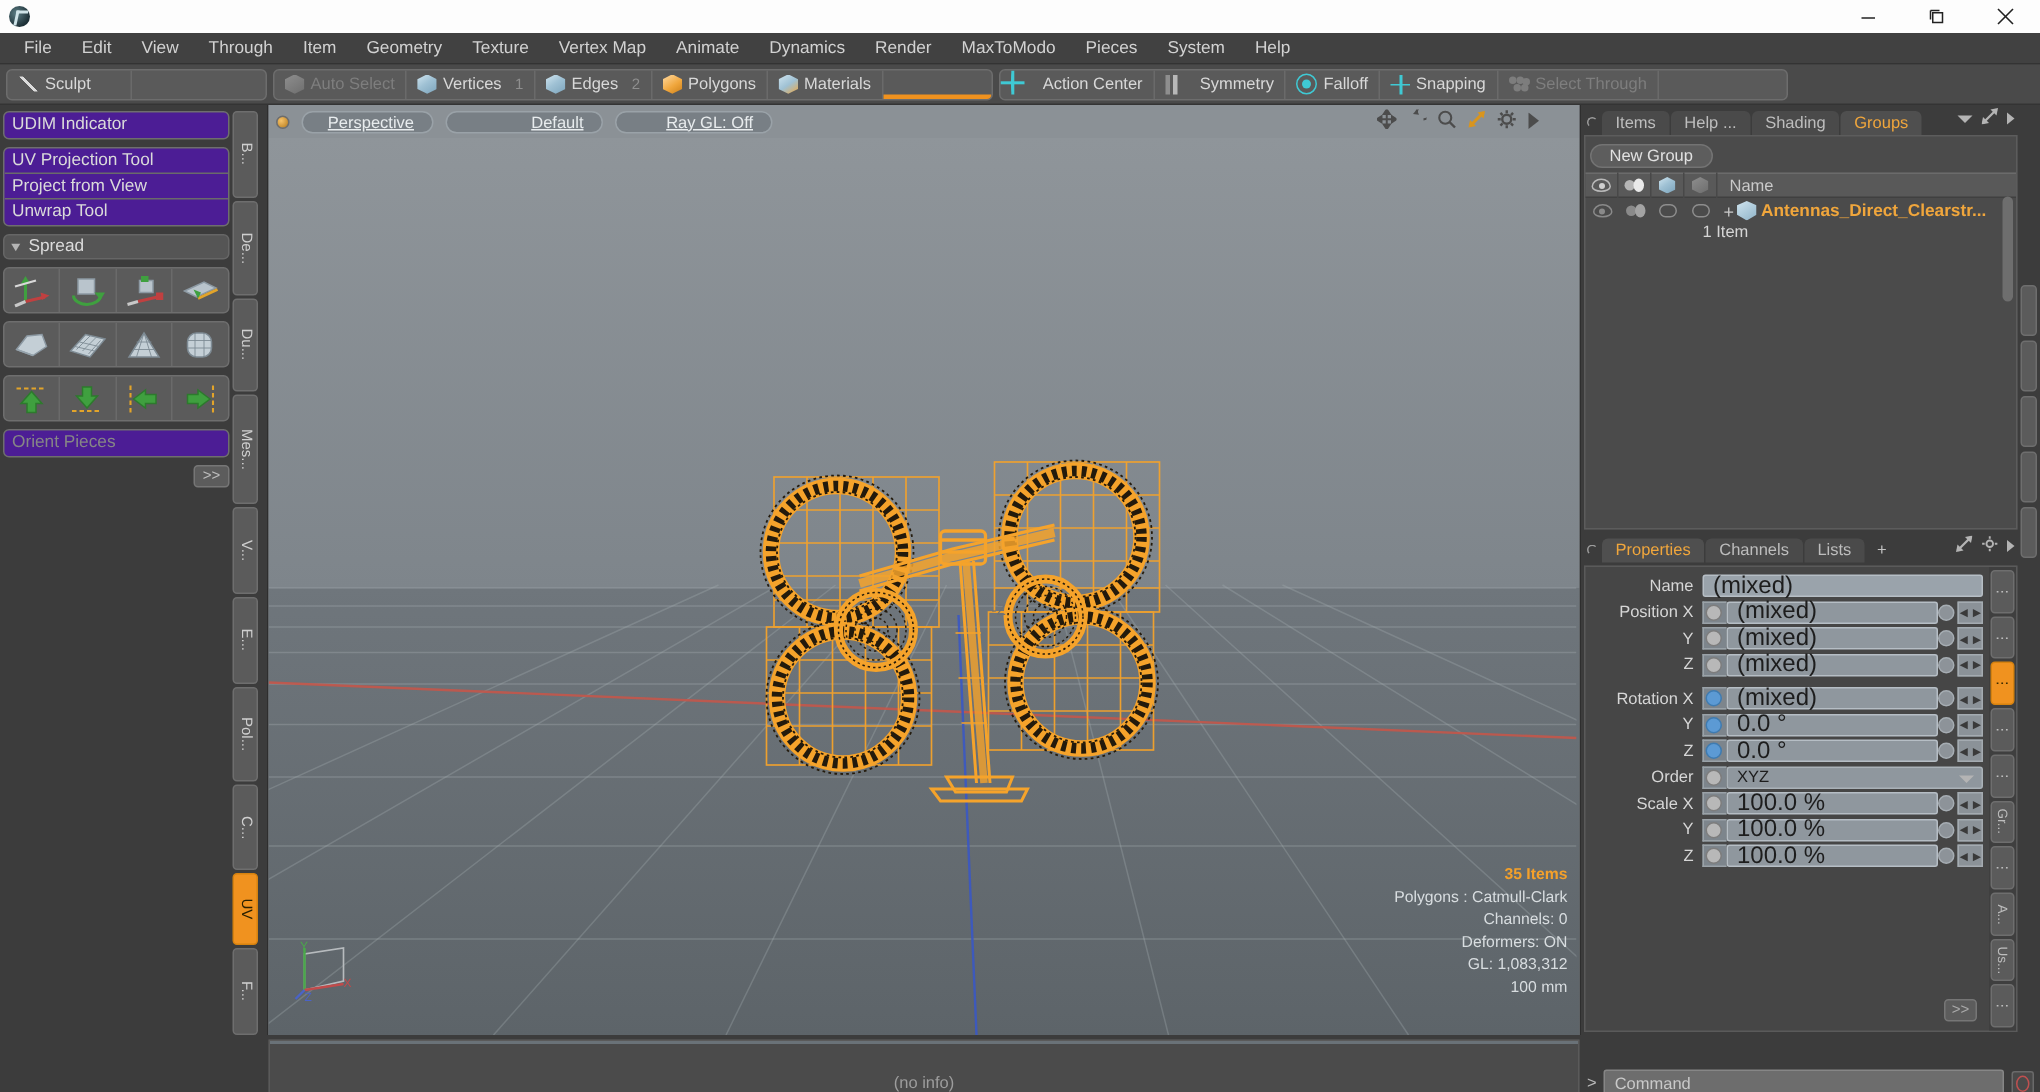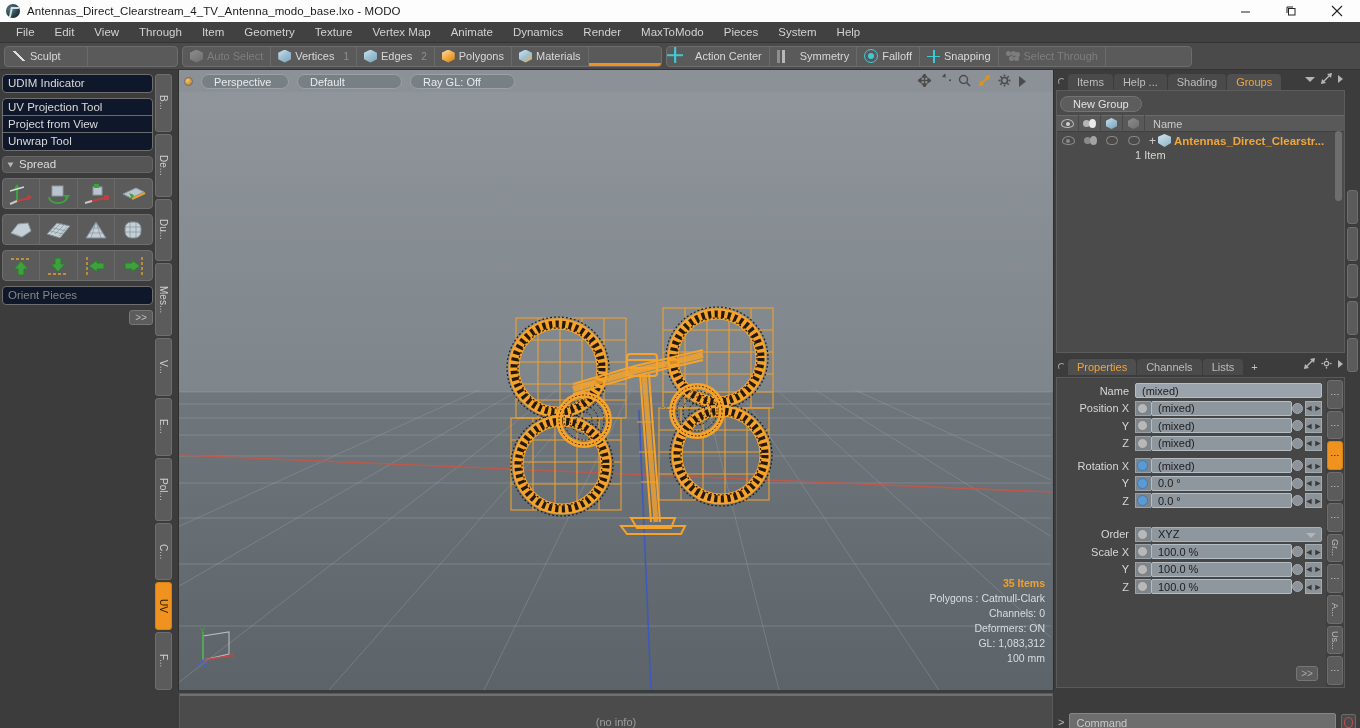--- a/index.html
+++ b/index.html
@@ -134,21 +134,21 @@
     background:#2e4e70; box-shadow: 2px 6px 0 0 #2e4e70, 4px 6px 0 0 #2e4e70;
   }
 
   
   #main { display: flex; height: 620px; }
 
   
   #left-panel { width: 178px; background: #3c3c3c; display:flex; }
   #left-stack { width: 155px; padding: 4px 2px 0 2px; }
   .lp-group {
-    background: #0f172a; border: 1px solid #6e6e6e; border-radius: 4px;
+    background: #4c1d95; border: 1px solid #6e6e6e; border-radius: 4px;
     margin: 0 0 5px 0; overflow: hidden;
   }
   .lp-row {
     height: 17px; line-height: 17px; font-size: 11.5px; color: #dadada;
     padding-left: 5px; border-bottom: 1px solid #6a6a6a; white-space:nowrap;
   }
   .lp-row:last-child { border-bottom: none; }
   .lp-row.dim { color: #868686; }
   .lp-head {
     background: #555; border: 1px solid #666; border-radius: 4px; height: 17px;
@@ -190,21 +190,21 @@
     gap: 8px; z-index: 6;
   }
   .vp-dot {
     width: 9px; height: 9px; border-radius: 50%;
     background: radial-gradient(circle at 35% 35%, #f7c36a, #b4791a);
     border: 1px solid #6d6d6d;
   }
   .vp-pill {
     height: 15px; line-height: 14px; border-radius: 8px; background: #787f85;
     border: 1px solid #9aa2a8; color: #e8ecee; font-size: 11px;
-    padding: 0 12px; text-align:left; white-space:nowrap;
+    padding: 0 12px; text-align:right; white-space:nowrap;text-decoration:underline;
   }
   #vp-icons {
     position: absolute; right: 26px; top: 3px; display:flex; gap:7px; z-index: 7;
     align-items:center;
   }
   #vp-sky {
     position:absolute; left:0; top:22px; right:0; height: 300px;
     background: linear-gradient(#8f959a, #7e858b);
   }
   #vp-ground {
@@ -314,21 +314,21 @@
   #props-main { flex: 1; padding-top: 4px; }
   .prow {
     display: flex; align-items: center; height: 17.5px; padding-right: 4px;
   }
   .plabel {
     width: 78px; text-align: right; font-size: 11px; color: #d6d6d6;
     padding-right: 6px; white-space: nowrap;
   }
   .pfield {
     flex: 1; height: 15px; background: #9aa3ab; border: 1px solid #b6bec5;
-    border-radius: 2px; font-size: 11px; color: #1d1d1d; line-height: 14px;
+    border-radius: 2px; font-size: 16px; color: #1d1d1d; line-height: 14px;
     padding-left: 6px; display:flex; align-items:center;
   }
   .pfield.grey { background: #8f979e; }
   .chan-dot {
     width: 11px; height: 11px; border-radius: 50%; border: 1px solid #7d7d7d;
     background: #b8b8b8; margin-right: 3px; flex:0 0 auto;
   }
   .chan-dot.blue { background: #5c9ad4; border-color: #3f7bb0; }
   .chan-cell {
     width: 16px; height: 15px; background: #7d858c; border: 1px solid #9aa2a8;
@@ -409,21 +409,20 @@
     width: 15px; height: 17px; border: 1px solid #6a6a6a; border-radius: 2px;
     display:flex; align-items:center; justify-content:center; background:#4a4a4a;
   }
   #cmd-rec i { width: 9px; height: 11px; border: 1.6px solid #c05050; border-radius: 50%; }
 </style>
 </head>
 <body>
 
 <div id="titlebar">
   <div id="app-icon"></div>
-  <div id="title-text">Antennas_Direct_Clearstream_4_TV_Antenna_modo_base.lxo - MODO</div>
   <div class="win-btns">
     <div class="win-btn">
       <svg width="11" height="11" viewBox="0 0 11 11">
           <line x1="1" y1="6" x2="10" y2="6" stroke="#222" stroke-width="1"></line>
         </svg>
     </div>
     <div class="win-btn">
       <svg width="11" height="11" viewBox="0 0 11 11">
           <rect x="2.5" y="2.5" width="6.5" height="6.5" fill="none" stroke="#222" stroke-width="1"></rect>
           <line x1="1" y1="1" x2="7" y2="1" stroke="#222" stroke-width="1"></line>
@@ -1105,21 +1104,21 @@
             <div class="chan-cell">
                 <span class="chan-dot blue"></span>
               </div>
             <div class="pfield grey">0.0 °</div>
             <div class="ptrail">
                 <span class="knob"></span>
                 <span class="arrows">◄►</span>
               </div>
           </div>
 
-          <div class="prow" style="margin-top:16px">
+          <div class="prow" style="margin-top:0">
             <div class="plabel">Order</div>
             <div class="chan-cell">
                 <span class="chan-dot"></span>
               </div>
             <div class="pselect">
               <span>XYZ</span>
               <span class="caret-dn"></span>
             </div>
           </div>
 

